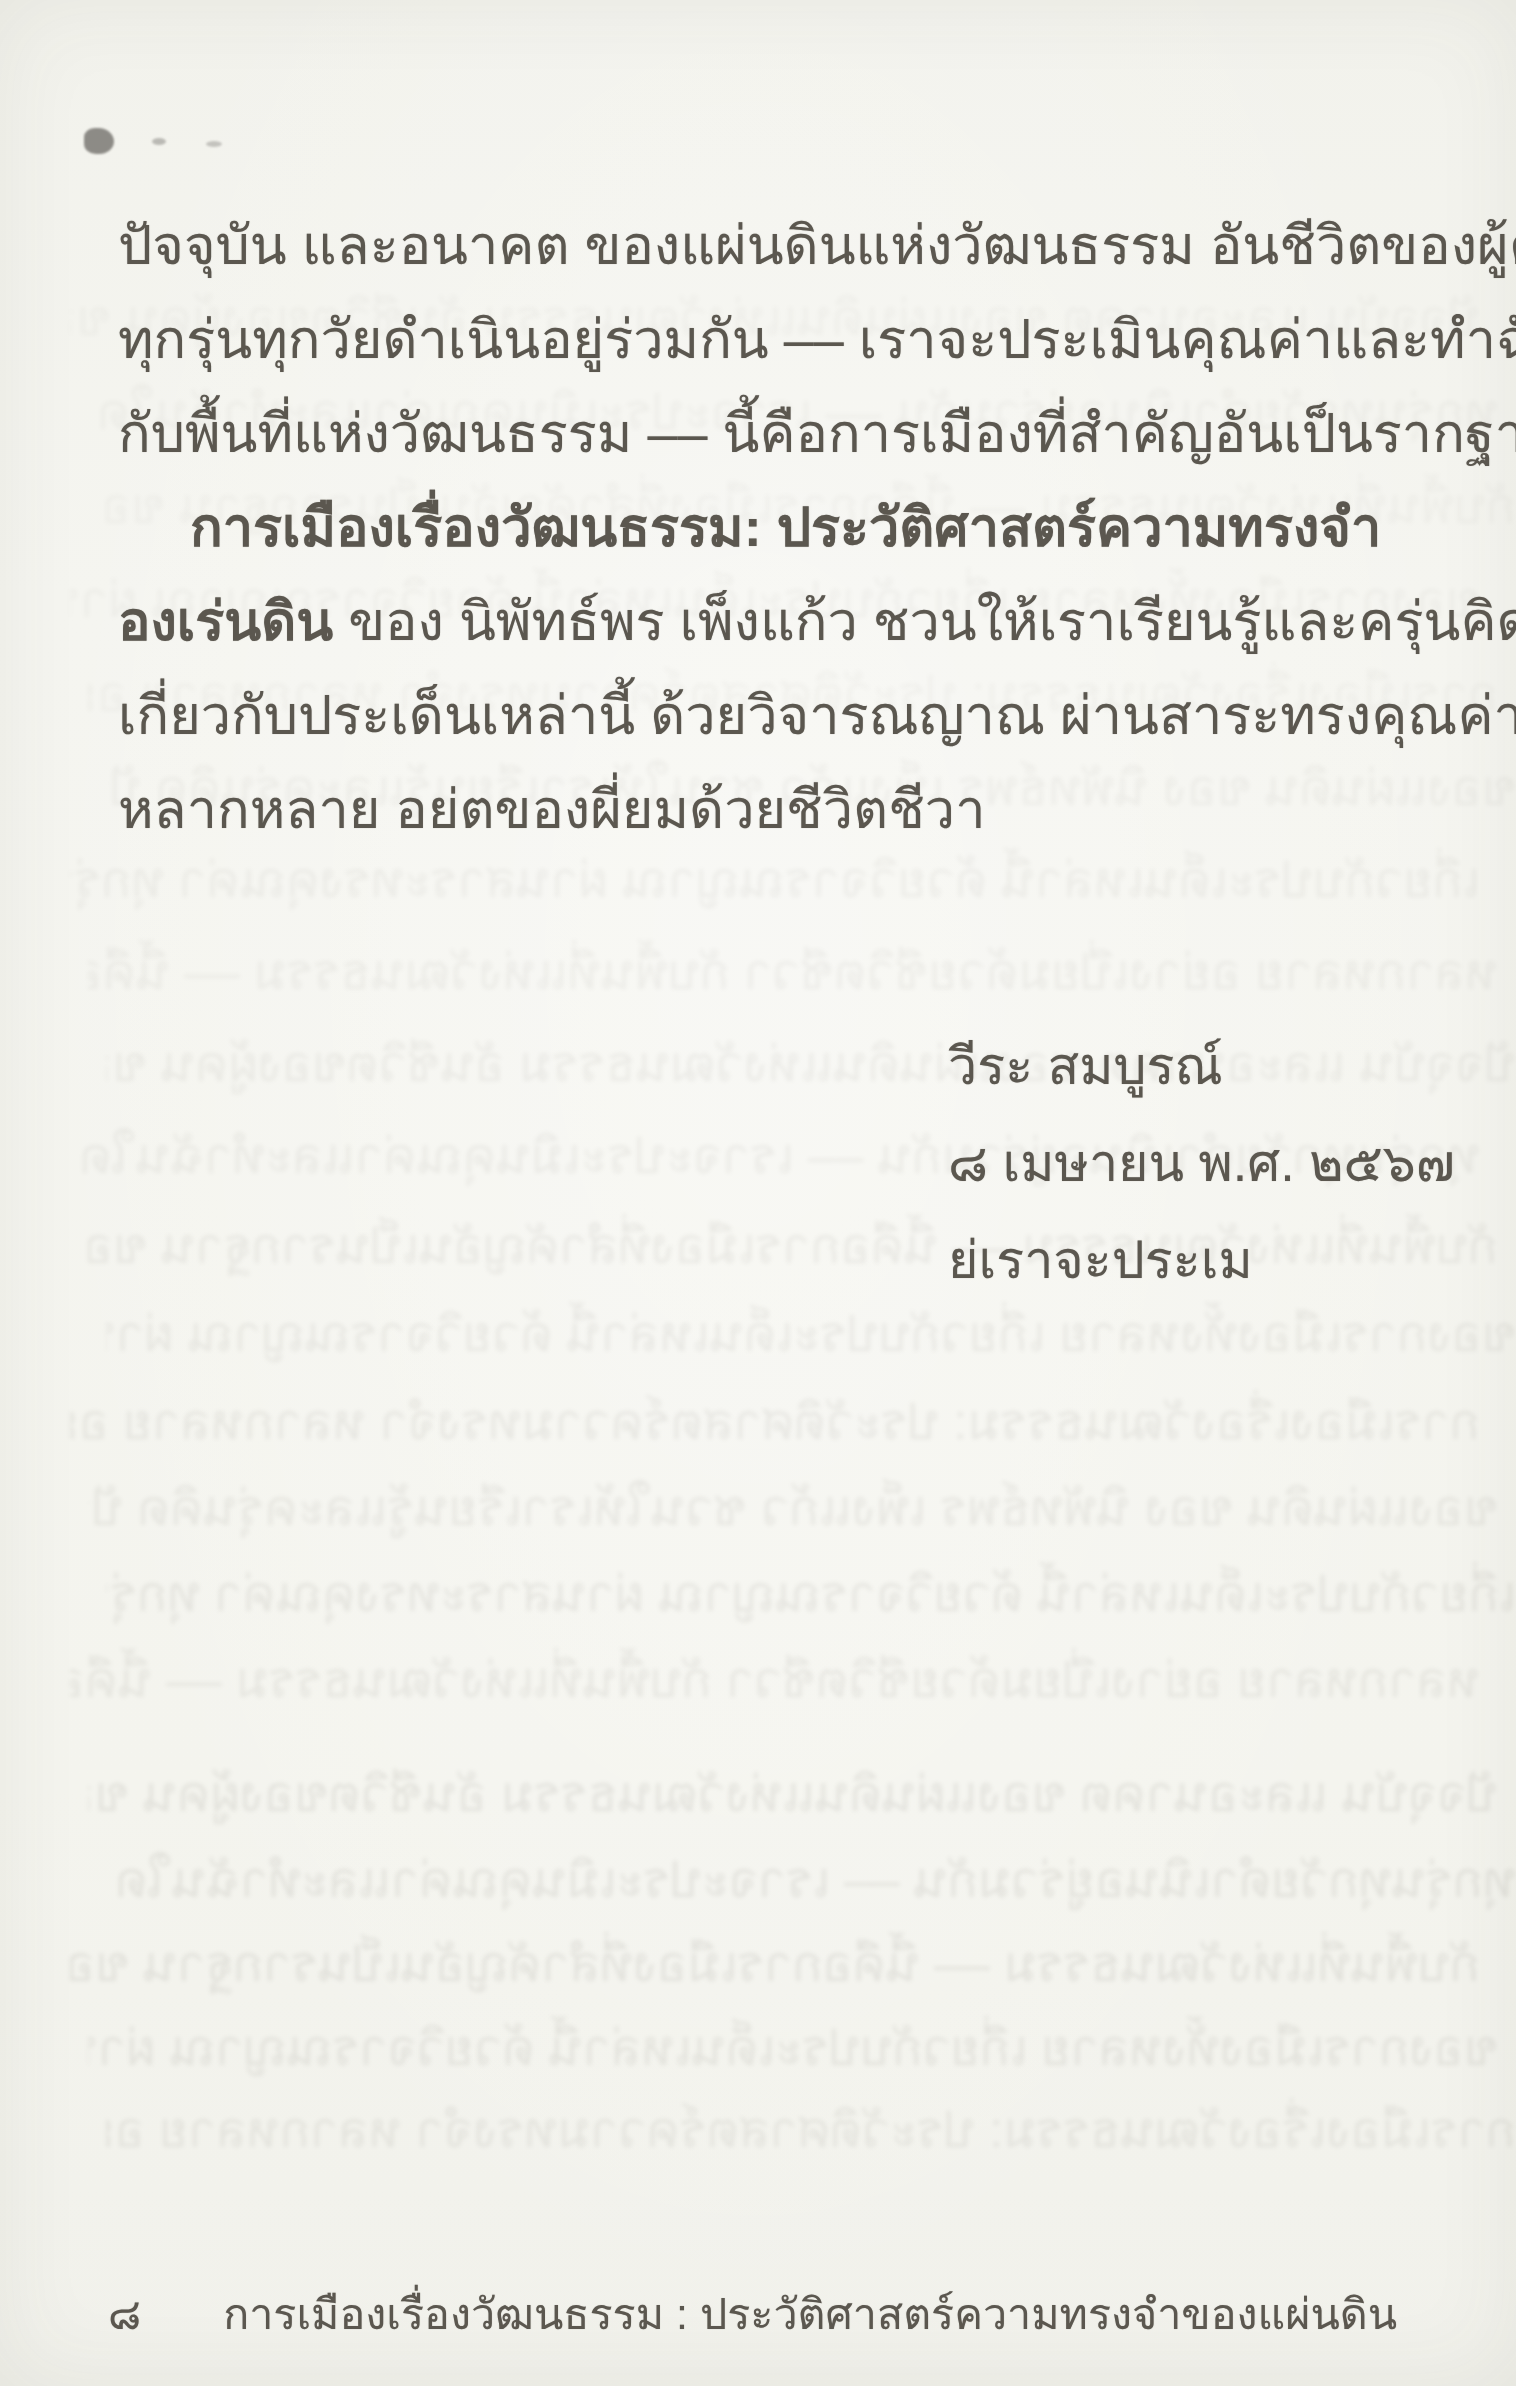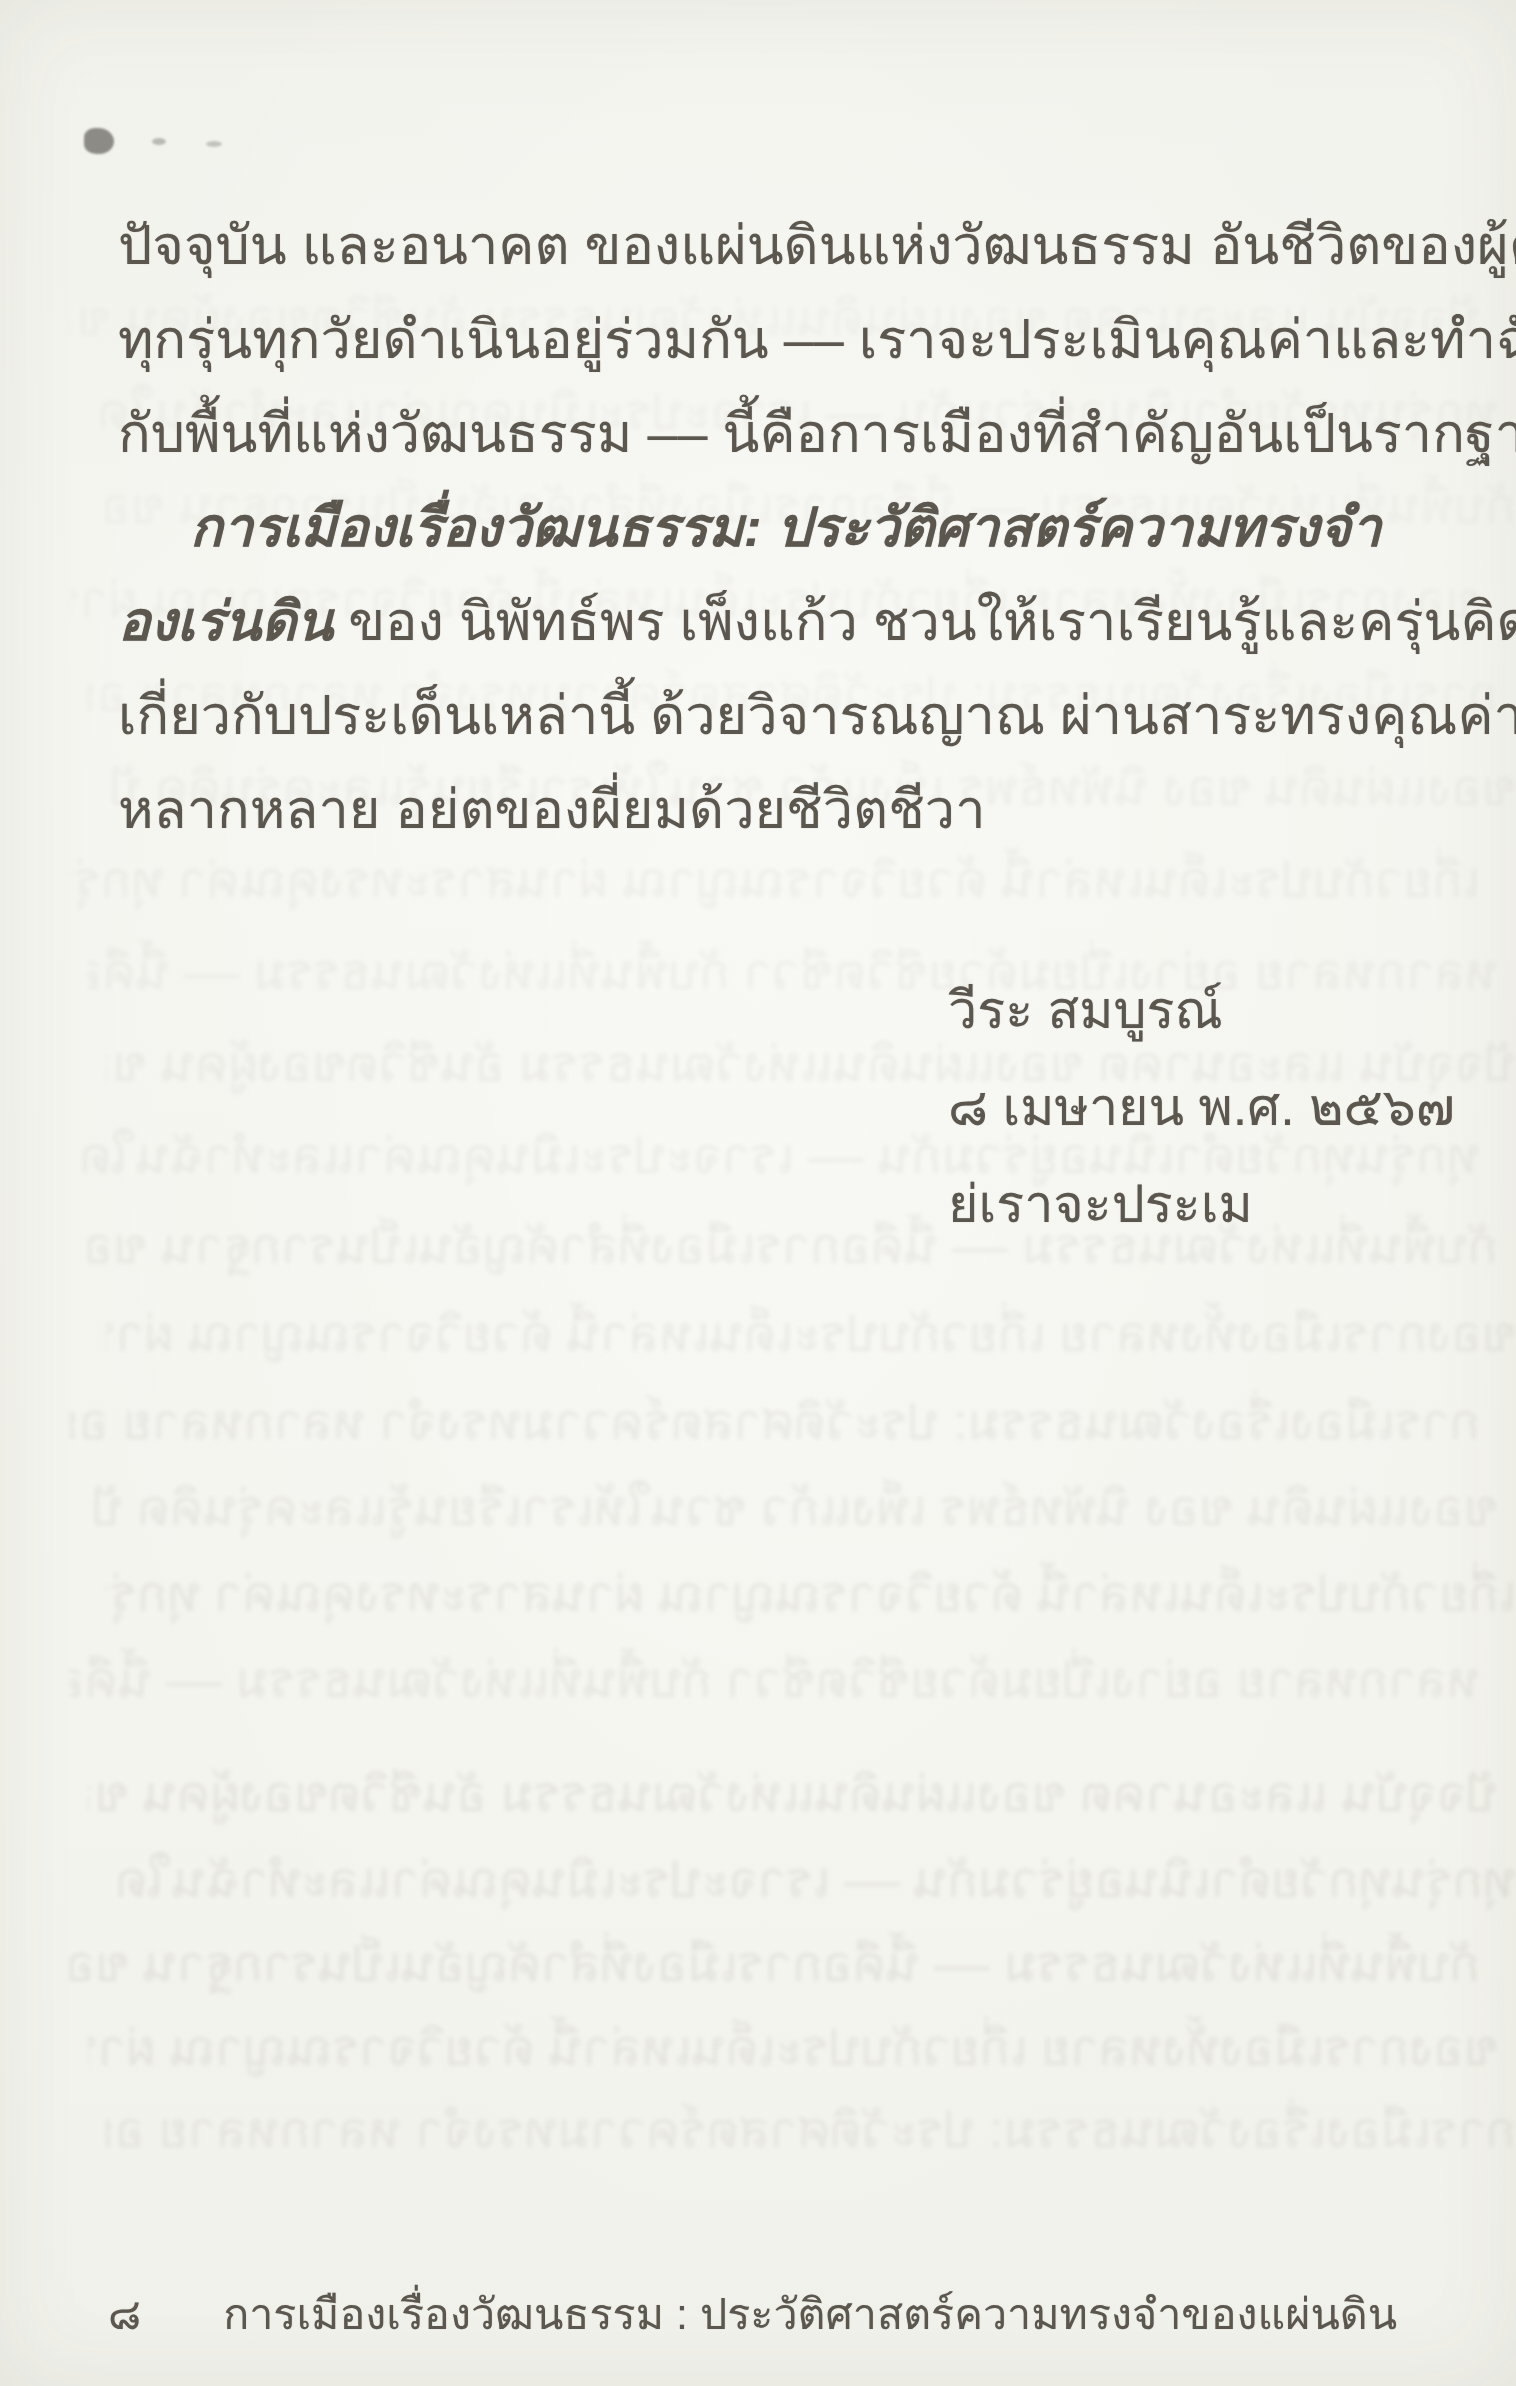--- a/index.html
+++ b/index.html
@@ -46,27 +46,26 @@
     top: 198px;
     width: 1345px;
     font-size: 54px;
     line-height: 94px;
     text-shadow: 0 0 1px rgba(91,87,79,0.45);
   }
   .body-line { white-space: nowrap; }
   .body-line.indent { padding-left: 72px; }
   .em {
     font-weight: bold;
-    font-style: italic;
   }
 
   .signature {
     position: absolute;
     left: 948px;
-    top: 962px;
+    top: 1018px;
     font-size: 52px;
     line-height: 97px;
     text-shadow: 0 0 1px rgba(91,87,79,0.45);
     white-space: nowrap;
   }
 
   .footer {
     position: absolute;
     left: 108px;
     top: 2288px;

